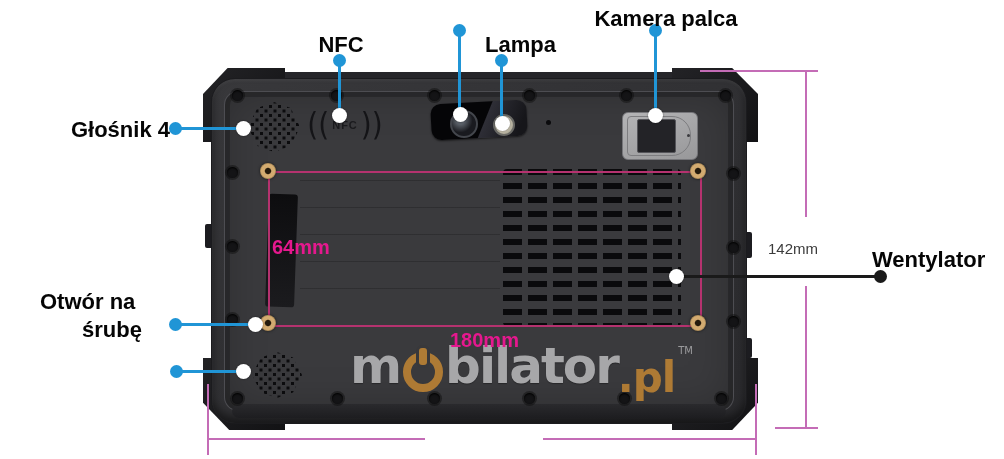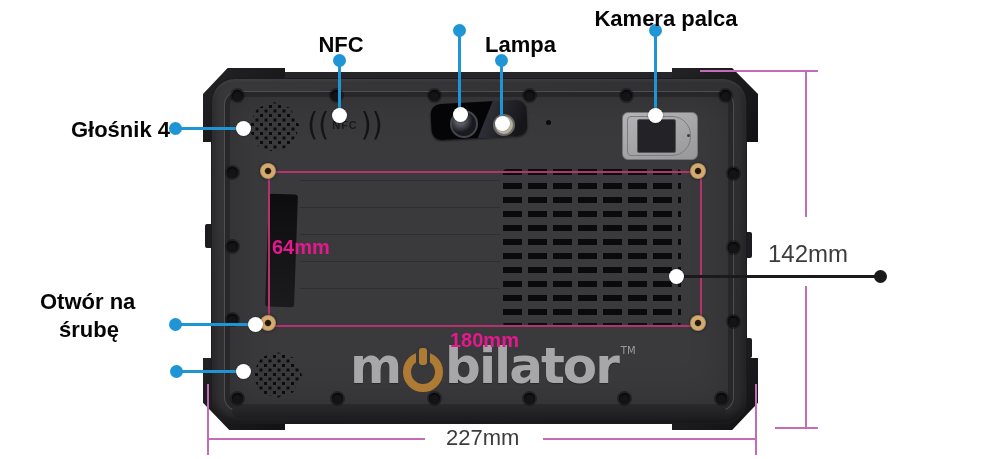--- a/index.html
+++ b/index.html
@@ -77,21 +77,21 @@
             width:8px;height:17px;background:#bf8434;border-radius:3px;box-shadow:0 0 0 3px #38383b;}
   .wm-pl{font-family:"DejaVu Sans",sans-serif;font-weight:800;font-size:42px;line-height:1;color:#bf8434;margin-top:16px;letter-spacing:-1px;}
   .wm-tm{font-family:"DejaVu Sans",sans-serif;font-size:10px;color:#a8a8aa;margin:4px 0 0 3px;}
 
   
   .dim-rect{position:absolute;left:268px;top:171px;width:430px;height:152px;border:2px solid #b5326f;z-index:4;}
   .dim-mag{position:absolute;color:#e5188e;font-weight:bold;font-size:20px;z-index:7;}
 
   
   .pline{position:absolute;background:#c46cb6;z-index:7;}
-  .dim-gray{position:absolute;color:#3c3c3c;font-size:24px;z-index:7;}
+  .dim-gray{position:absolute;color:#3c3c3c;font-size:15px;z-index:7;}
 
   
   .cline{position:absolute;background:#2095d6;z-index:8;}
   .kline{position:absolute;background:#1a1a1a;z-index:8;}
   .dot-b{position:absolute;width:13px;height:13px;border-radius:50%;background:#2095d6;z-index:9;}
   .dot-w{position:absolute;width:15px;height:15px;border-radius:50%;background:#ffffff;z-index:9;box-shadow:0 0 2px rgba(0,0,0,.45);}
   .dot-k{position:absolute;width:13px;height:13px;border-radius:50%;background:#1a1a1a;z-index:9;}
   .lbl{position:absolute;color:#050505;font-weight:bold;font-size:22px;z-index:9;white-space:nowrap;}
 </style>
 </head>
@@ -162,34 +162,34 @@
   <div class="brass" style="left:690px;top:163px;"></div>
   <div class="brass" style="left:260px;top:315px;"></div>
   <div class="brass" style="left:690px;top:315px;"></div>
   <div class="dim-mag" style="left:272px;top:224px;margin-top:12px;">64mm</div>
   <div class="dim-mag" style="left:450px;top:329px;">180mm</div>
 
   <div class="wm">
     <span class="wm-gray">m</span>
     <span class="wm-power"></span>
     <span class="wm-gray">bilator</span>
+    <span class="wm-pl">.pl</span>
     <span class="wm-tm">TM</span>
   </div>
 
   <div class="pline" style="left:700px;top:70px;width:118px;height:2px;"></div>
   <div class="pline" style="left:805px;top:70px;width:2px;height:147px;"></div>
   <div class="pline" style="left:805px;top:286px;width:2px;height:142px;"></div>
   <div class="pline" style="left:775px;top:427px;width:43px;height:2px;"></div>
   <div class="dim-gray" style="left:768px;top:240px;">142mm</div>
 
   <div class="pline" style="left:207px;top:384px;width:2px;height:71px;"></div>
   <div class="pline" style="left:755px;top:384px;width:2px;height:71px;"></div>
   <div class="pline" style="left:207px;top:438px;width:218px;height:2px;"></div>
   <div class="pline" style="left:543px;top:438px;width:214px;height:2px;"></div>
-  <div class="dim-gray" style="left:446px;top:425px;font-size:22px;">227mm</div>
 
   <div class="cline" style="left:458px;top:31px;width:3px;height:84px;"></div>
   <div class="cline" style="left:500px;top:61px;width:3px;height:63px;"></div>
   <div class="cline" style="left:654px;top:31px;width:3px;height:85px;"></div>
   <div class="cline" style="left:338px;top:60px;width:3px;height:56px;"></div>
   <div class="cline" style="left:176px;top:127px;width:68px;height:3px;"></div>
   <div class="cline" style="left:176px;top:323px;width:80px;height:3px;"></div>
   <div class="cline" style="left:177px;top:370px;width:67px;height:3px;"></div>
   <div class="kline" style="left:677px;top:275px;width:204px;height:3px;"></div>
 
@@ -208,15 +208,16 @@
   <div class="dot-b" style="left:170px;top:365px;"></div>
   <div class="dot-w" style="left:236px;top:364px;"></div>
   <div class="dot-w" style="left:669px;top:269px;"></div>
   <div class="dot-k" style="left:874px;top:270px;"></div>
 
   <div class="lbl" style="left:468px;top:32px;width:88px;text-align:right;">Lampa</div>
   <div class="lbl" style="left:588px;top:6px;width:156px;text-align:center;">Kamera palca</div>
   <div class="lbl" style="left:315px;top:32px;width:52px;text-align:center;">NFC</div>
   <div class="lbl" style="left:44px;top:117px;width:126px;text-align:right;">Głośnik 4</div>
   <div class="lbl" style="left:40px;top:289px;width:128px;text-align:left;">Otwór na</div>
-  <div class="lbl" style="left:25px;top:317px;width:128px;text-align:center;">śrubę</div>
+  <div class="lbl" style="left:48px;top:317px;width:128px;text-align:center;">śrubę</div>
+  <div class="lbl" style="left:872px;top:247px;">Wentylator</div>
 
 </div>
 
 </body></html>

